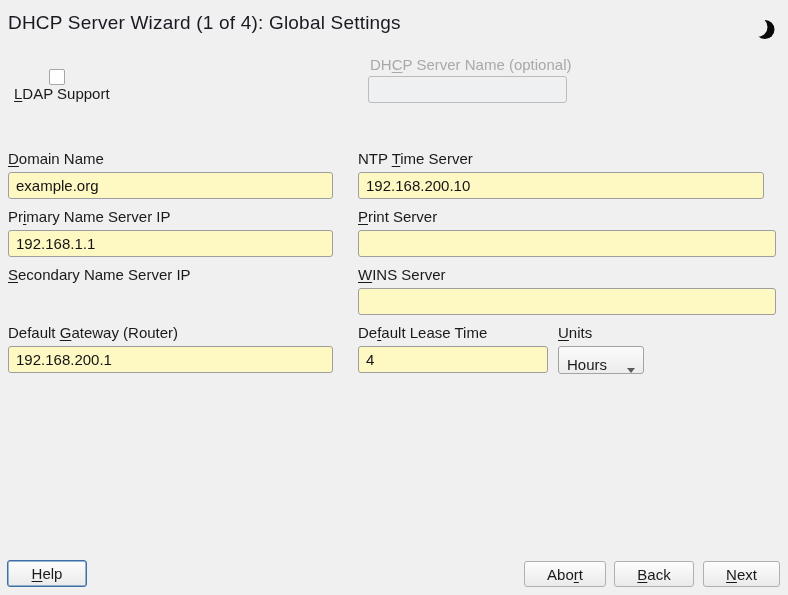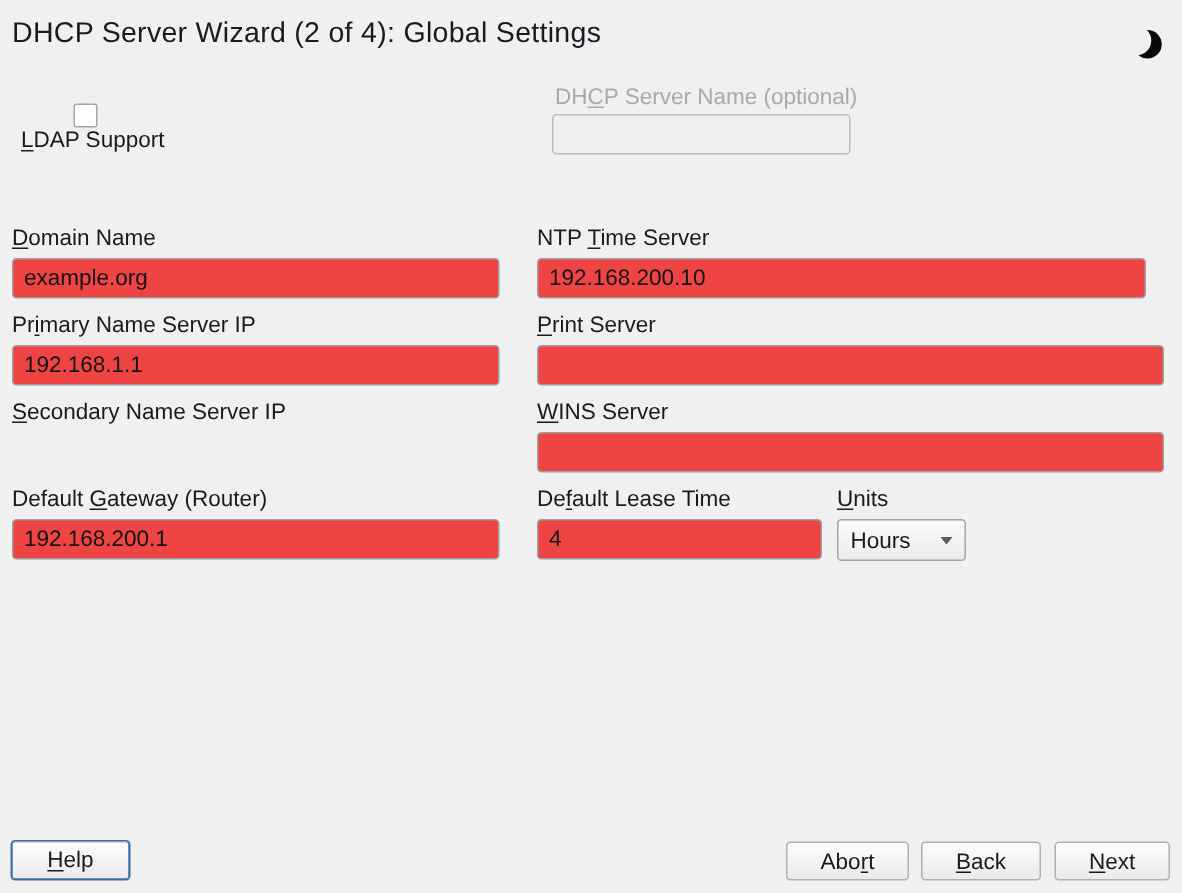--- a/index.html
+++ b/index.html
@@ -15,38 +15,38 @@
     font-size:19px;color:#191922;letter-spacing:.2px;
   }
   .crescent{position:absolute;left:755px;top:18px;width:20px;height:23px;display:block;}
   .lbl{
     position:absolute;font-size:15px;color:#1a1a1a;white-space:nowrap;
   }
   .lbl.disabled{color:#a9a9a9;}
   u{text-decoration:underline;text-underline-offset:2px;}
   .txt{
     position:absolute;height:27px;box-sizing:border-box;
-    border:1px solid #9e9e9e;border-radius:3px;background:#ef4444;
+    border:1px solid #9e9e9e;border-radius:3px;background:#fef9c3;
     font-family:"Liberation Sans","DejaVu Sans",sans-serif;
     font-size:15px;color:#141414;padding:0 7px;outline:none;
   }
   .txt:disabled{
     background:#eff0f1;border-color:#bcbcbc;color:#8a8a8a;
   }
   .chk-row{position:absolute;left:5px;top:69px;display:flex;align-items:center;cursor:default;flex-direction:column;}
   .chk{
     width:16px;height:16px;box-sizing:border-box;display:inline-block;
     border:1px solid #a6a6a6;border-radius:2px;background:#ffffff;
   }
   .chk-label{margin-left:9px;font-size:15px;color:#1a1a1a;}
   .combo{
     position:absolute;box-sizing:border-box;height:28px;
     border:1px solid #a3a3a3;border-radius:3px;
     background:linear-gradient(#fbfbfb,#ececec);
-    display:flex;align-items:center;
+    display:flex;align-items:flex-end;
     font-size:15px;color:#1a1a1a;padding:0 8px;cursor:default;
   }
   .combo .combo-text{flex:1;}
   .combo-arrow{
     width:0;height:0;margin-left:6px;
     border-left:4px solid transparent;border-right:4px solid transparent;
     border-top:5px solid #5a5a5a;
   }
   .btn{
     position:absolute;box-sizing:border-box;
@@ -57,21 +57,21 @@
     display:flex;align-items:center;justify-content:center;
     padding:0;cursor:default;
   }
   .btn.help{border-color:#3c6fa5;box-shadow:0 0 0 0.5px #3c6fa5 inset;}
 </style>
 </head>
 <body>
 
 <div class="screen">
 
-  <div class="title">DHCP Server Wizard (2 of 4): Global Settings</div>
+  <div class="title">DHCP Server Wizard (1 of 4): Global Settings</div>
 
   <span class="crescent">
     <svg width="20" height="23" viewBox="0 0 20 23">
       <defs>
         <mask id="cutm">
           <rect width="20" height="23" fill="white"></rect>
           <circle cx="2.5" cy="9" r="10" fill="black"></circle>
         </mask>
       </defs>
       <circle cx="10" cy="11.5" r="9.5" fill="#0a0a0a" mask="url(#cutm)"></circle>

